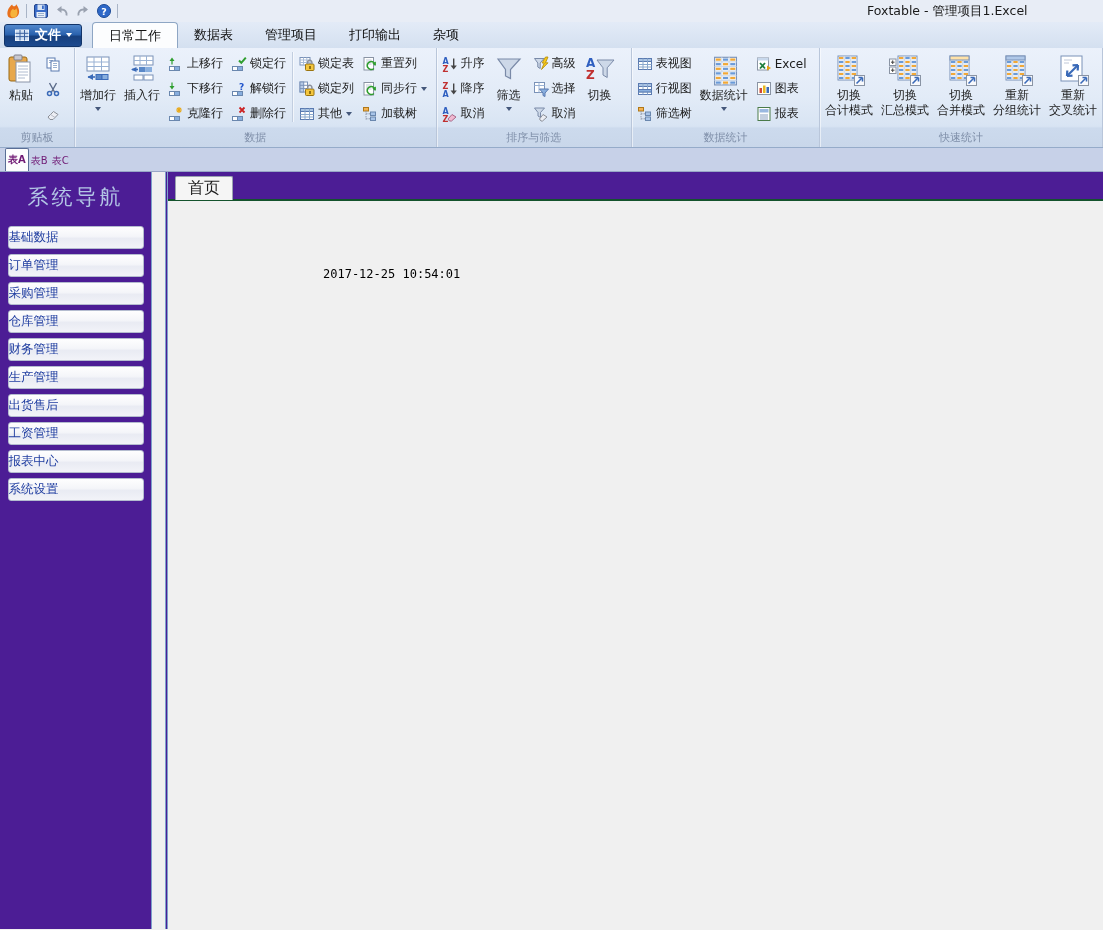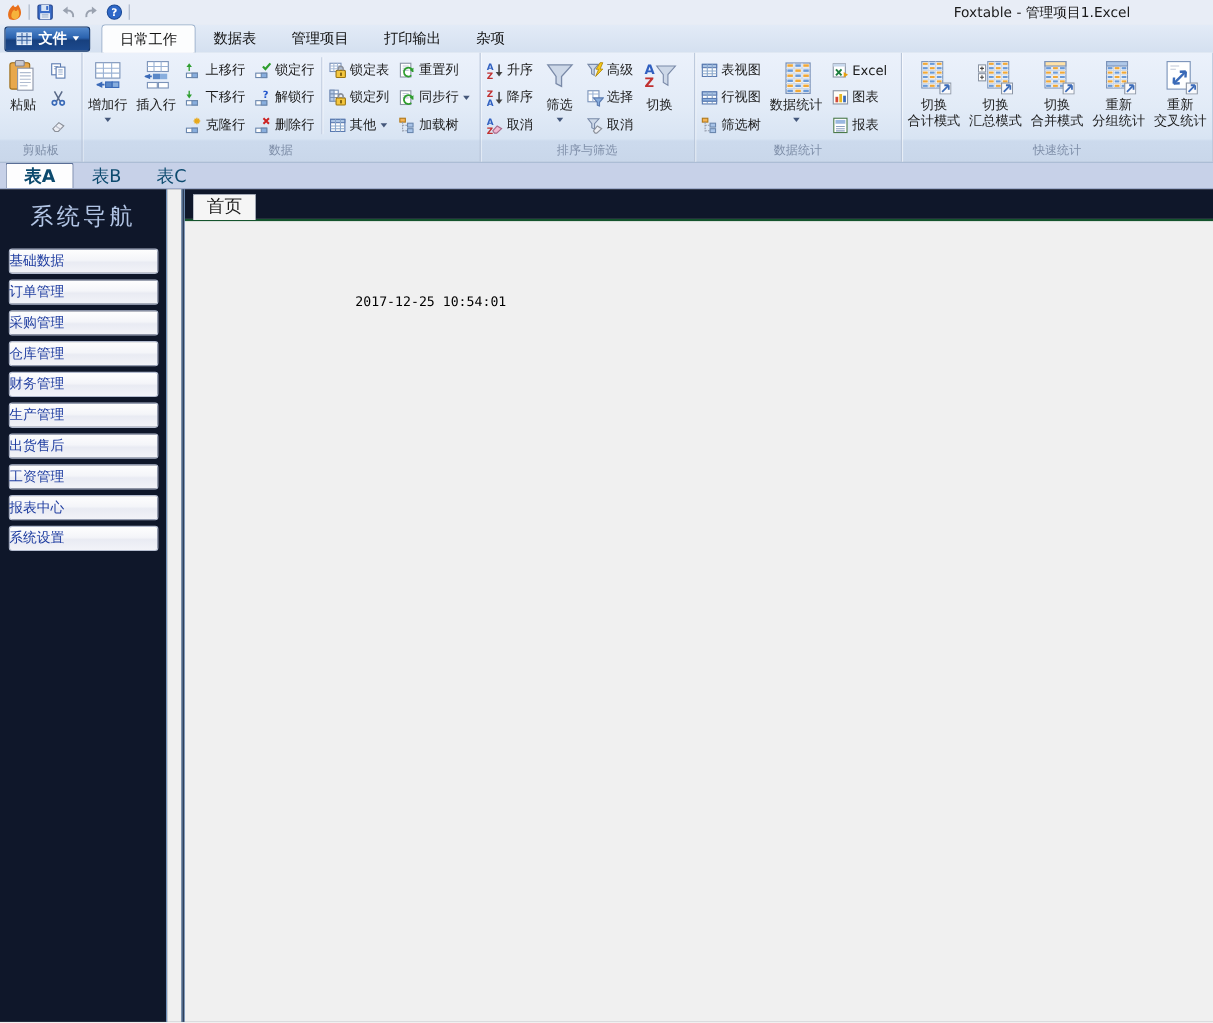--- a/index.html
+++ b/index.html
@@ -21,43 +21,43 @@
   .caret-w { width:0; height:0; border-left:3.5px solid transparent; border-right:3.5px solid transparent; border-top:4px solid #fff; }
   .rtabs { display:flex; height:26px; margin-left:10px; }
   .rtab { padding:0 16px; display:flex; align-items:center; font-size:13px; color:#111; cursor:pointer; white-space:nowrap; }
   .rtab.active { background:#fcfdfe; border:1px solid #8ea6c4; border-bottom:none; border-radius:4px 4px 0 0; }
 
   
   .ribbon { height:100px; display:flex; border-bottom:1px solid #95abc9;
             background:linear-gradient(180deg,#ebf1fb 0%,#e2ebf7 50%,#d8e4f3 79%,#ccdaed 81%,#c9d7ea 100%); }
   .rgroup { display:flex; flex-direction:column; border-right:1px solid #b9c6da; box-shadow:1px 0 0 rgba(255,255,255,.55); }
   .rgroup-content { flex:1; display:flex; align-items:flex-start; padding:1px 1px 0; }
-  .rgroup-label { height:17px; line-height:15px; text-align:center; font-size:11px; color:#7e8ea8;font-family:Liberation Serif, serif; }
+  .rgroup-label { height:17px; line-height:15px; text-align:center; font-size:11px; color:#7e8ea8; }
   .g-clip { width:76px; } .g-data { width:367px; } .g-sort { width:198px; } .g-stat { width:191px; } .g-quick { flex:1; }
   .g-quick .rgroup-content { justify-content:space-around; }
 
   .big-btn { display:flex; flex-direction:column; align-items:center; padding:3px 4px 0; height:80px; cursor:pointer; border-radius:3px; }
   .big-btn .icon32 { height:36px; display:flex; align-items:center; }
   .big-label { font-size:12px; line-height:15px; text-align:center; white-space:nowrap; }
   .caret-d { width:0; height:0; border-left:3.5px solid transparent; border-right:3.5px solid transparent; border-top:4px solid #44577a; margin-top:4px; }
 
   .btn-col { display:flex; flex-direction:column; padding-top:2px; }
   .small-btn { height:25px; display:flex; align-items:center; gap:3px; padding:0 4px; white-space:nowrap; cursor:pointer; border-radius:2px; }
   .small-btn .lbl { font-size:12px; }
   .small-btn .caret-d { margin:0 0 0 1px; }
   .icon16 { width:16px; height:16px; }
   .vdiv { width:1px; align-self:stretch; margin:3px 2px 8px; background:#c2cee0; box-shadow:1px 0 0 rgba(255,255,255,.6); }
 
   
   .tabletabs { height:24px; background:#c7d1e8; border-bottom:1px solid #98a6c6; display:flex; align-items:flex-end; padding-left:5px; }
-  .ttab { height:21px; padding:0 16px; display:flex; align-items:center; font-size:16px; color:#0c4a6e; cursor:pointer; }
+  .ttab { height:21px; padding:0 2px; display:flex; align-items:center; font-size:10px; color:#701a75; cursor:pointer; }
   .ttab.active { background:#fdfdfe; border:1px solid #5a6e96; border-bottom:none; border-radius:2px 2px 0 0; font-weight:bold; height:23px; }
 
   
-  .workspace { height:757px; display:flex; background:#0f172a; }
+  .workspace { height:757px; display:flex; background:#4c1d95; }
   .sidebar { width:152px; border-right:1px solid #7da0ca; padding-top:11px; }
   .sidebar-title { text-align:center; font-size:21px; color:#b2c5e5; letter-spacing:3px; margin-bottom:15px; white-space:nowrap; }
   .side-btn { display:block; width:136px; height:23px; margin:0 auto 5px;
               background:linear-gradient(#fefefe,#f4f5f9 45%,#e9ebf3 55%,#f2f3f8);
               border:1px solid #b4bccf; border-radius:3px; color:#1f3da0; font-size:12.5px; text-align:left; line-height:20px; cursor:pointer; }
   .gap { width:13px; background:#f0f0f0; }
   .main { flex:1; position:relative; border-left:3px double #7da0ca; }
   .page-tab { position:absolute; top:4px; left:7px; height:24px; padding:0 12px; background:#f5f5f5;
               border:1px solid #9aa2b0; border-bottom:none; border-radius:2px 2px 0 0; font-size:16px;
               display:flex; align-items:center; z-index:2; cursor:pointer; }

